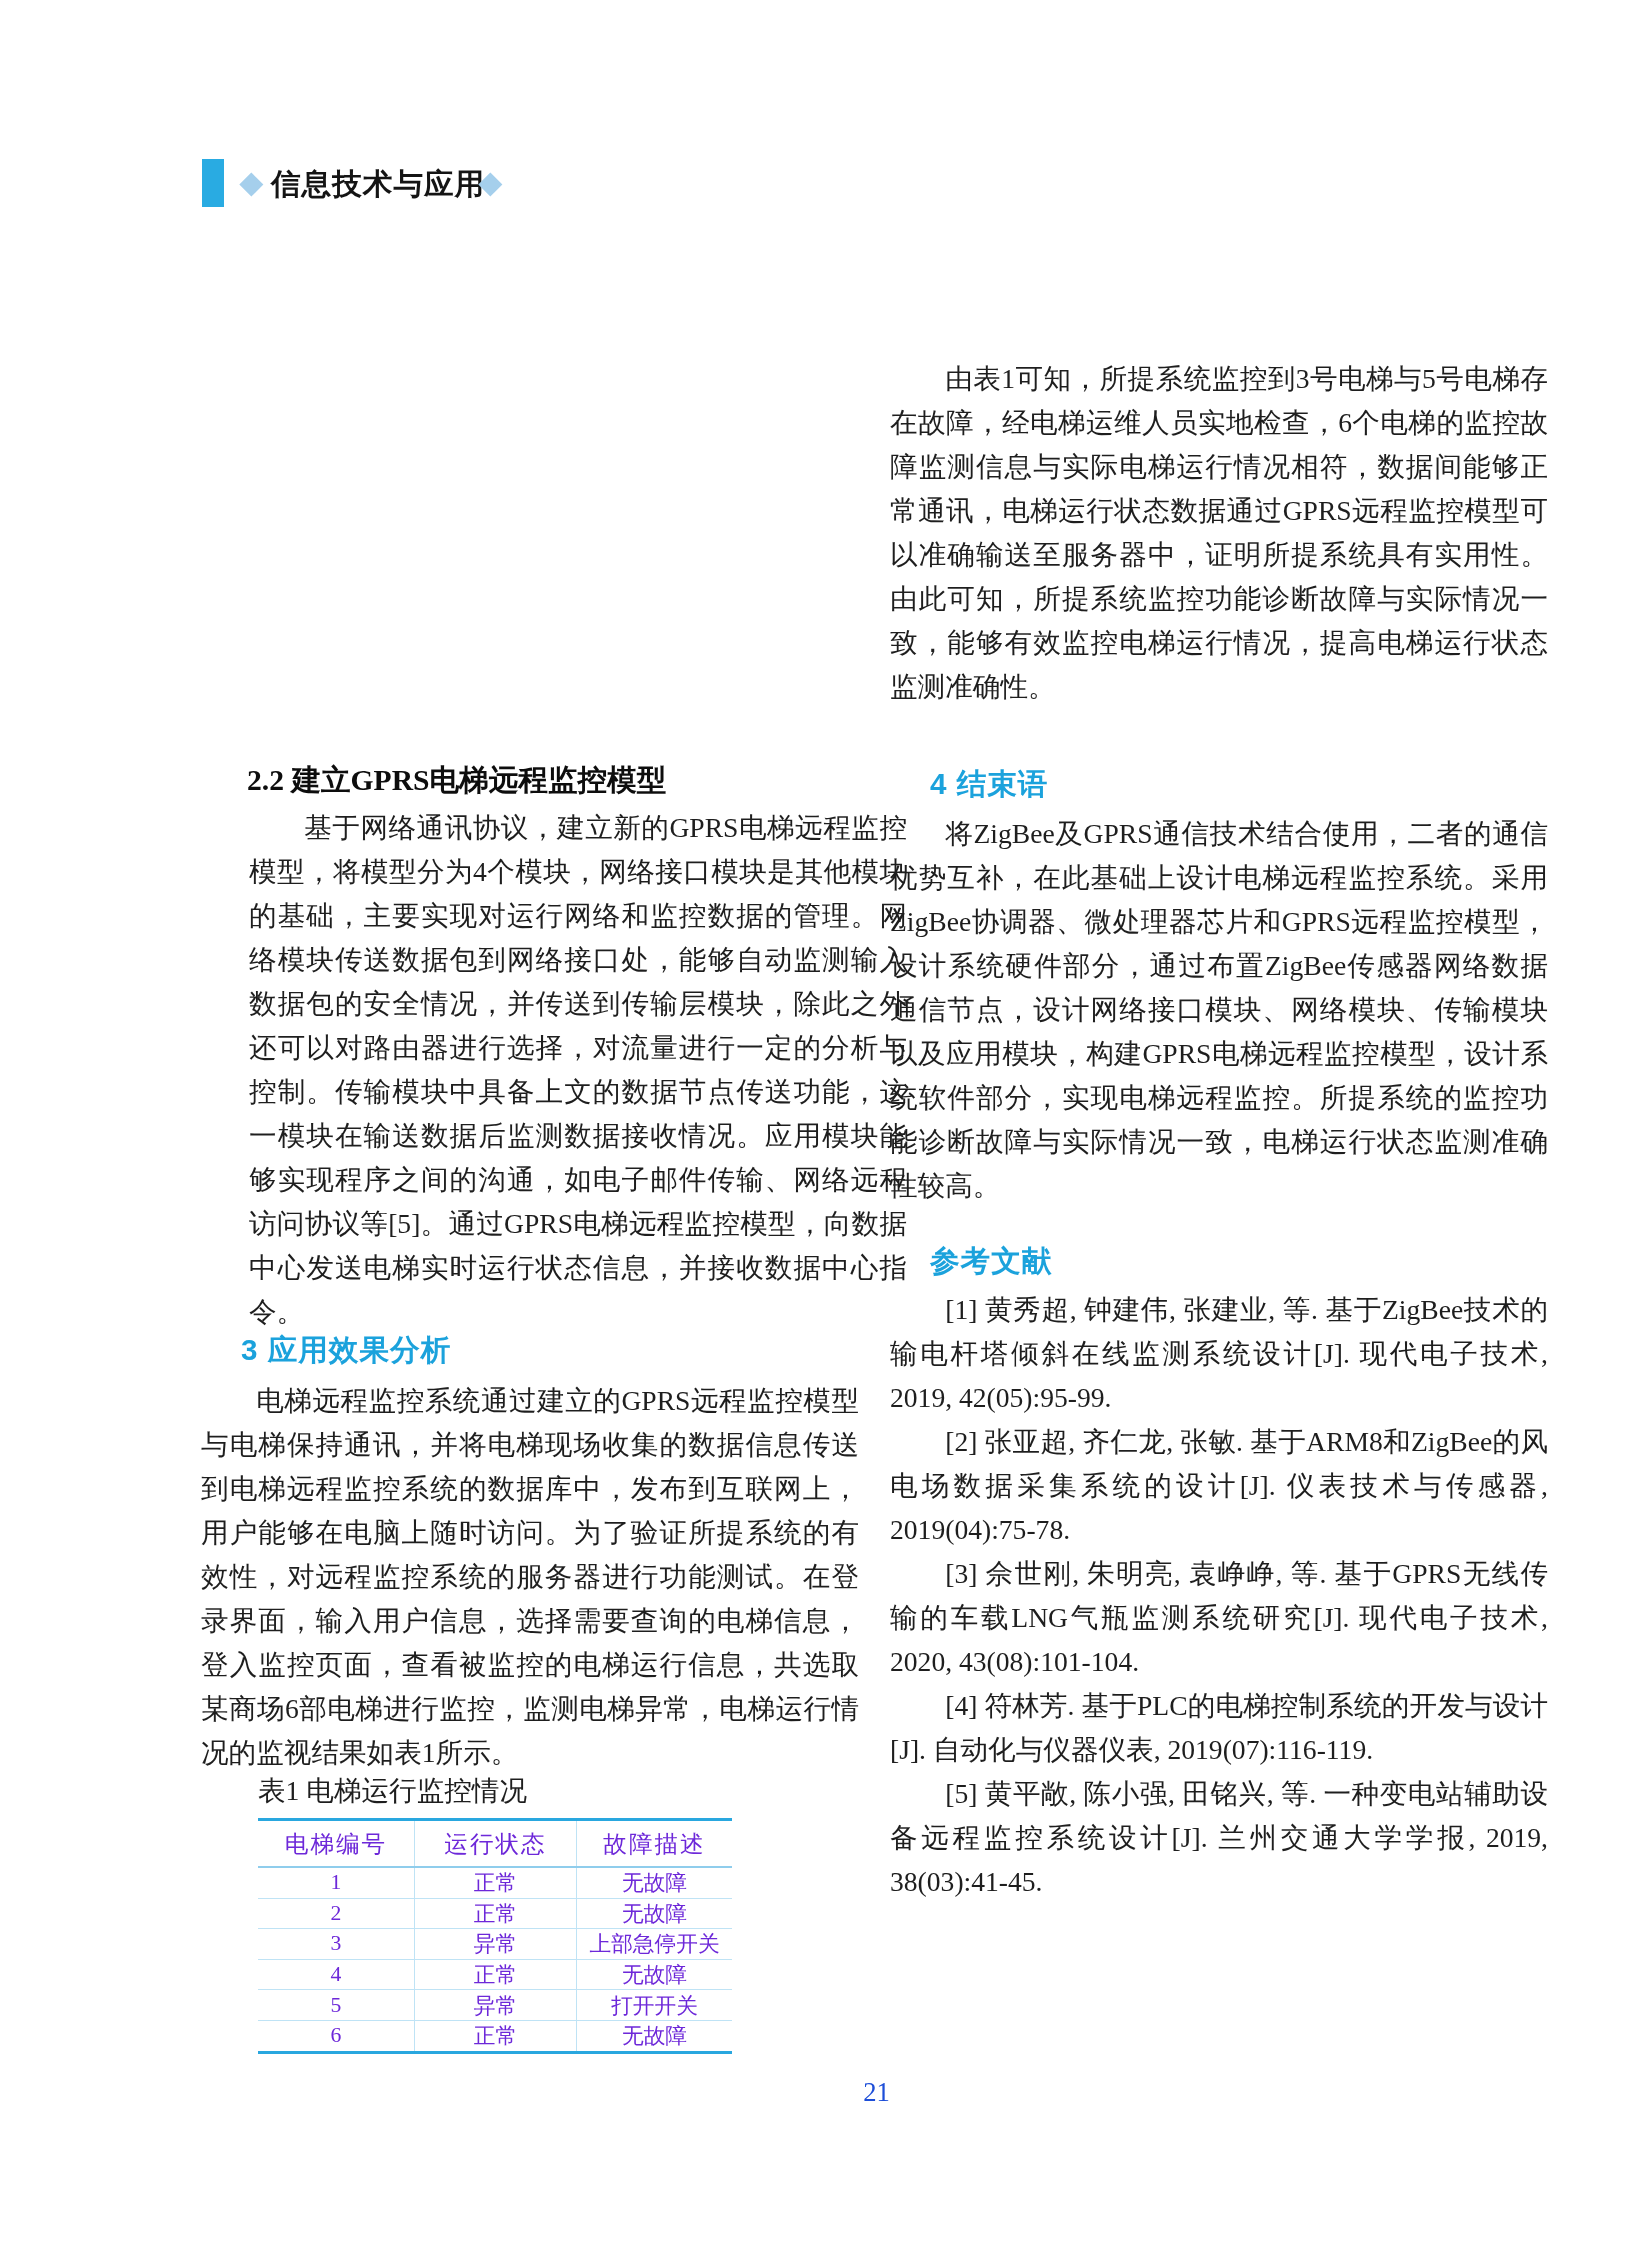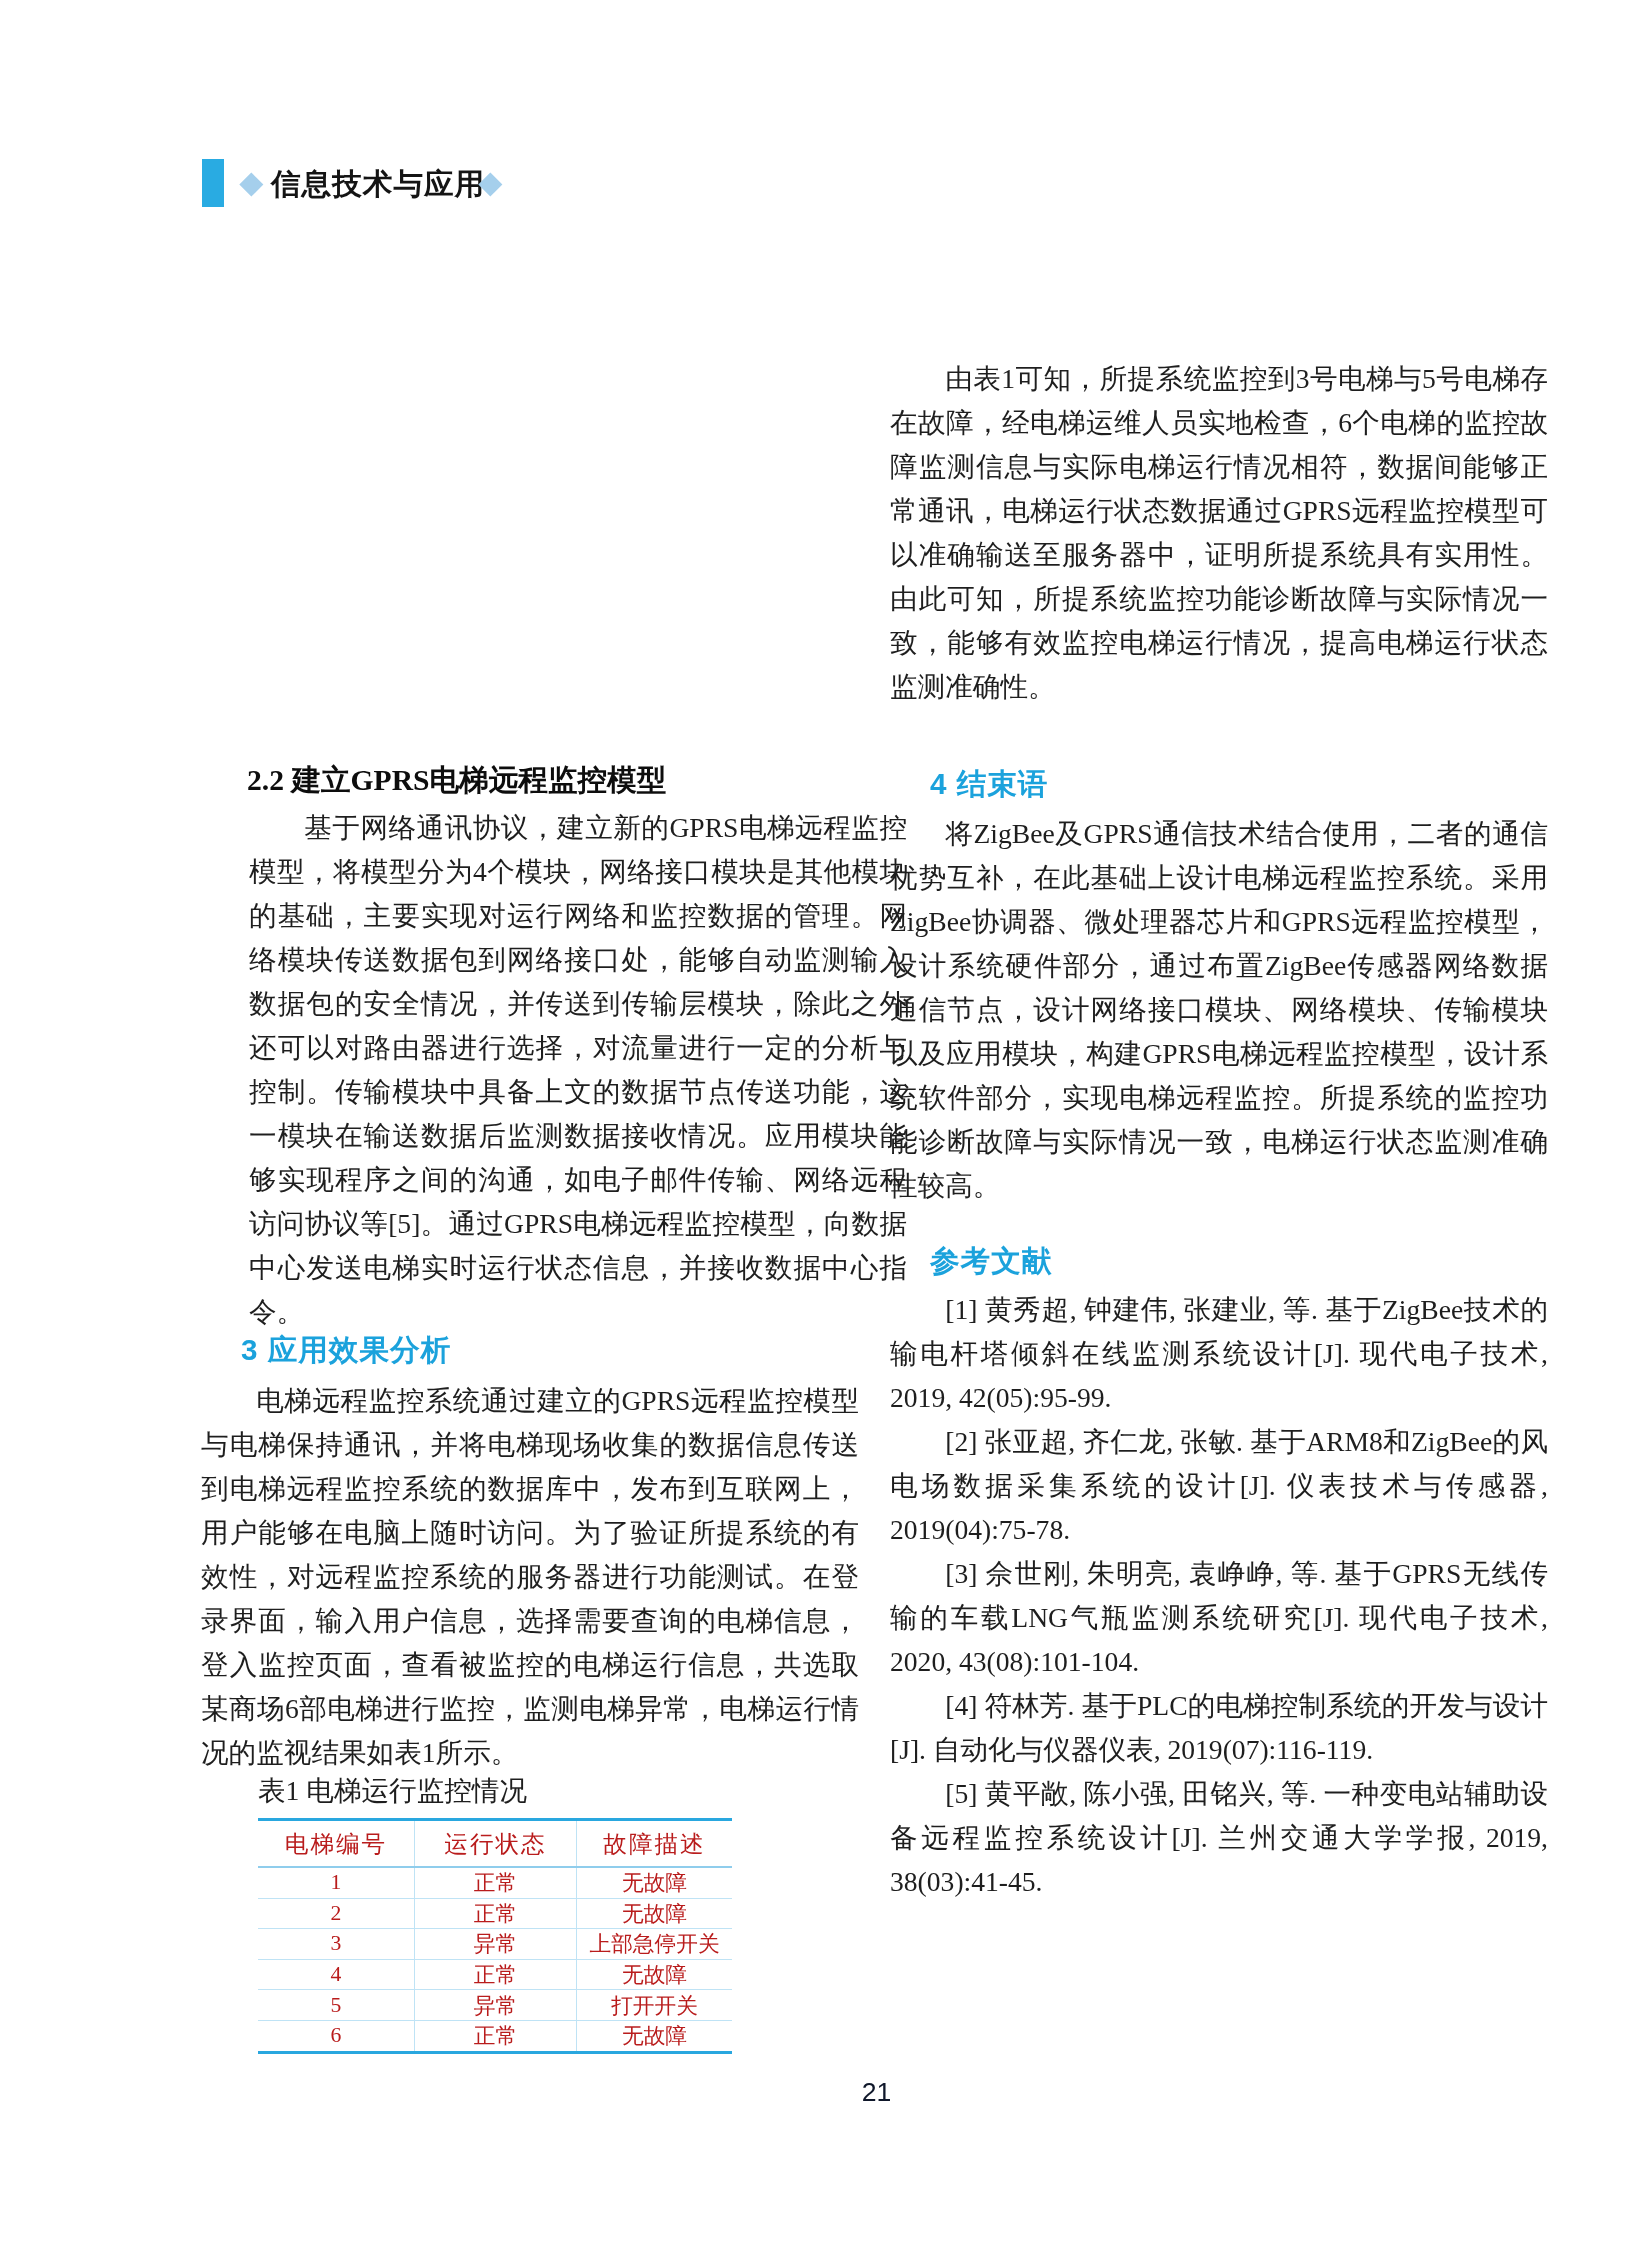--- a/index.html
+++ b/index.html
@@ -60,32 +60,32 @@
   
   .mtable {
     position:absolute; left:258px; top:1818px; width:474px;
     border-top:3px solid #29A7DF; border-bottom:3px solid #29A7DF;
   }
   .trow { display:flex; height:29.6px; border-bottom:1px solid #BFE3F5; }
   .trow.last { border-bottom:none; }
   .trow.thead { height:45px; border-bottom:2px solid #8FCDEC; }
   .tcell {
     flex:0 0 156px; display:flex; align-items:center; justify-content:center;
-    color:#b91c1c; font-size:21.7px;text-align:center;
+    color:#6d28d9; font-size:21.7px;text-align:center;
   }
   .tcell.c2 { flex:0 0 161px; }
   .tcell.c3 { flex:1 1 auto; }
   .tcell + .tcell { border-left:1px solid #BFE3F5; }
   .thead .tcell { font-size:23.6px; letter-spacing:2px; }
 
   
   .pnum {
     position:absolute; left:845px; top:2077px; width:63px; text-align:center;
-    font-family:Liberation Sans, sans-serif;
-    font-size:26.6px; color:#0f172a;
+    font-family:Liberation Serif, serif;
+    font-size:26.6px; color:#1d4ed8;
   }
 </style>
 </head>
 <body>
 
 <div class="page">
 
   <div class="hbar"></div>
   <div class="hdiamond d1"></div>
   <div class="htitle">信息技术与应用</div>

